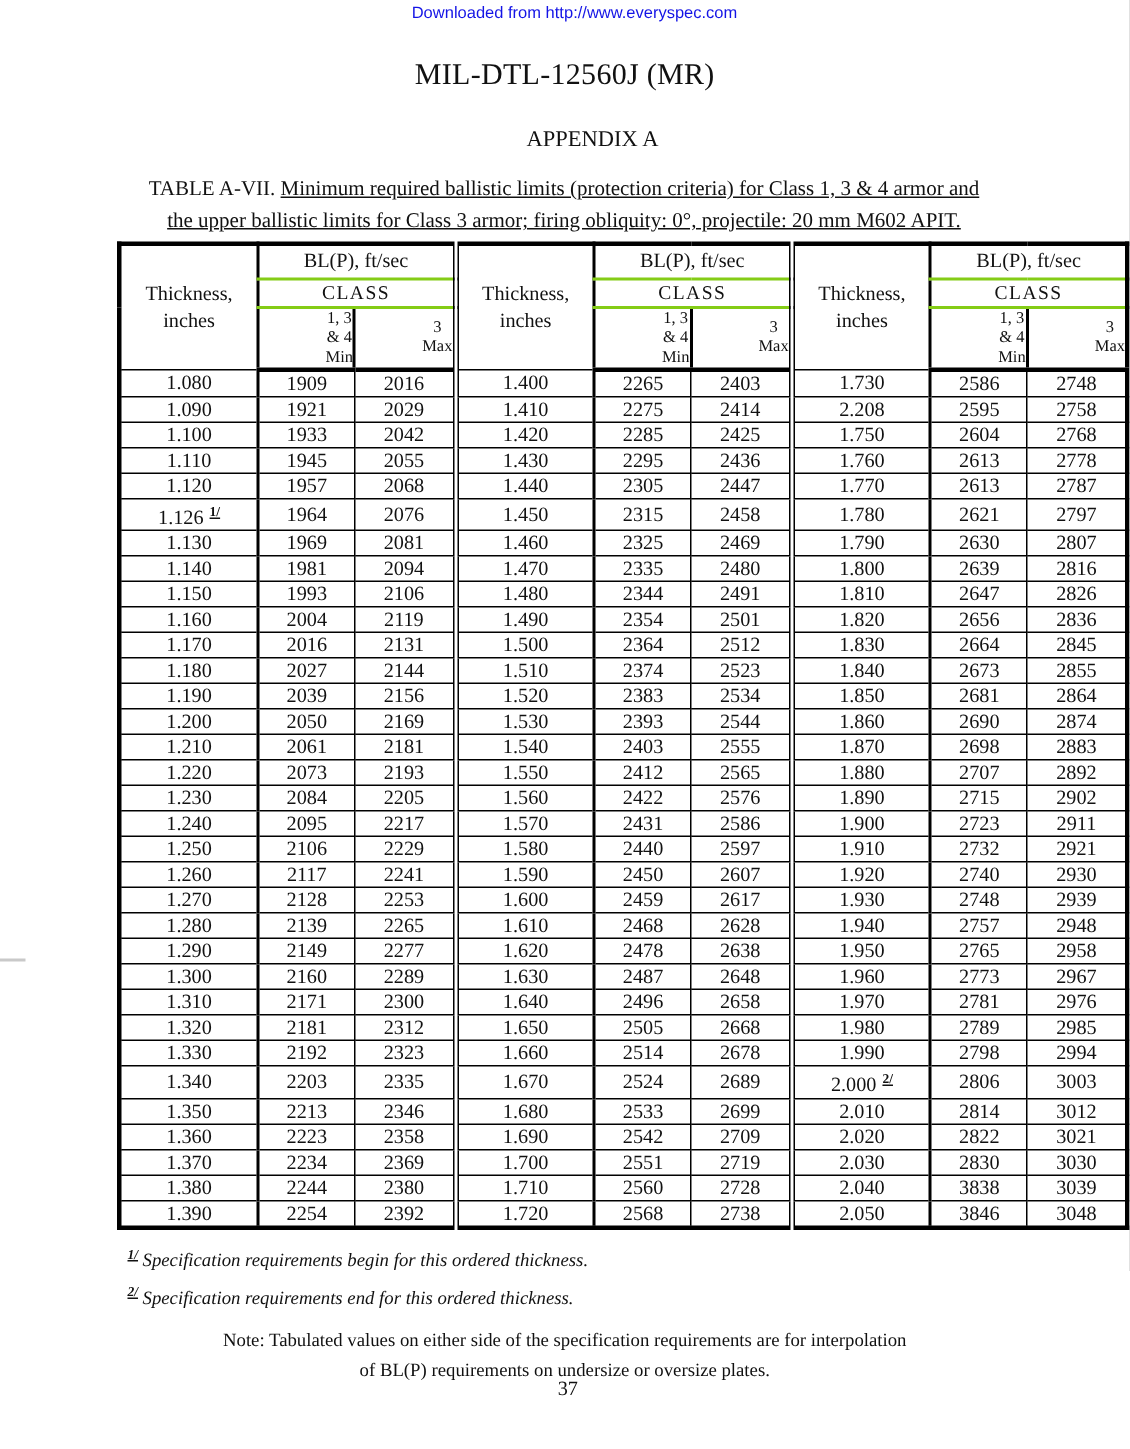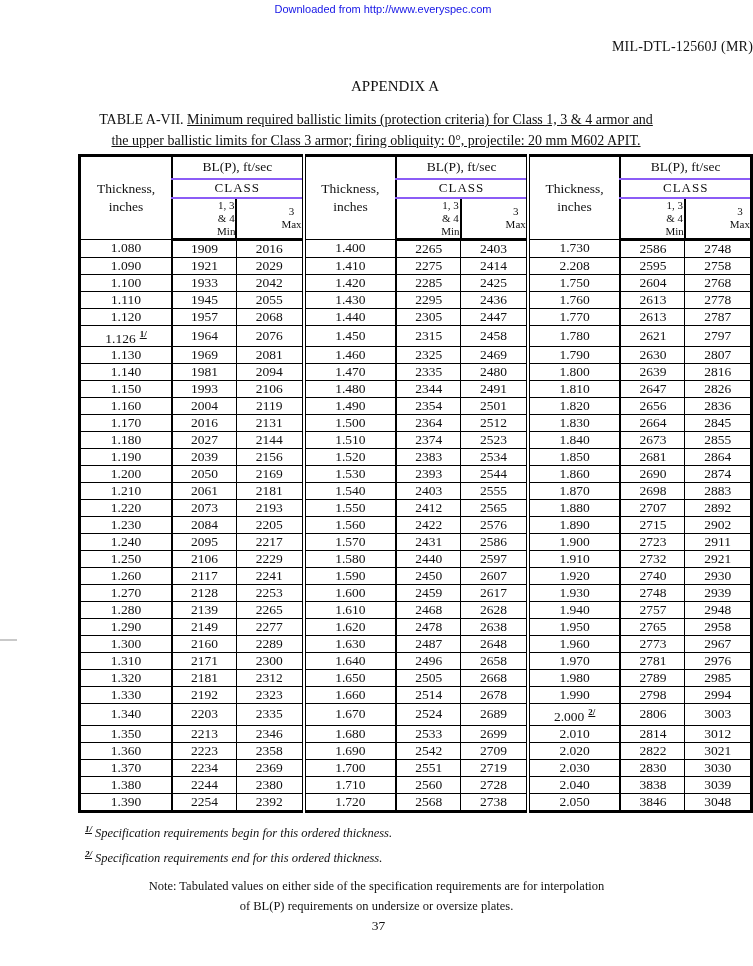--- a/index.html
+++ b/index.html
@@ -6,40 +6,40 @@
   body { background:#888; }
   .page {
     position:relative; width:753px; height:966px; margin:0 auto;
     background:#ffffff; color:#111;
     font-family:"Liberation Serif", serif; overflow:hidden;
   }
   .watermark {
     padding-top:3px; text-align:center;
     font-family:"Liberation Sans", sans-serif; font-size:11px; color:#1414e6;margin-left:13px;
   }
-  .doc-title { margin-top:24px; text-align:right; font-size:14px; letter-spacing:.2px; }
+  .doc-title { margin-top:24px; text-align:center; font-size:20px; letter-spacing:.2px; }
   .appendix  { margin-top:23px; text-align:center; font-size:15px;margin-left:37px; }
   .caption   { margin-top:14px; text-align:center; font-size:14px; line-height:21px; width:660px; margin-left:46px; }
   .caption .u { text-decoration:underline; }
 
   table.armor {
     margin:3px 0 0 78px; border-collapse:collapse; table-layout:fixed;
     border:3px solid #000; font-size:13.5px;
   }
   col.c-t { width:101px; } col.c-mn { width:55px; } col.c-mx { width:40px; }
   td { border:1px solid #000; text-align:center; padding:0; line-height:16px; }
   thead td { vertical-align:middle; }
   tr.h1 td { height:23px; }
   tr.h2 td { height:19px; font-size:13px; letter-spacing:1px; }
   tr.h3 td { height:30px; font-size:11px; line-height:13px;padding-left:44px; }
   td.th-thick { font-size:13.5px; line-height:18px; }
   tbody td { height:17px; font-size:13.5px; }
   td.grp { border-left:4px double #000; }
   td.sep2 { border-left:2px solid #000; }
-  thead tr.h3 td, thead tr.h2 td, thead tr.h1 td.blp { border-bottom:2px solid #8b5cf6; }
+  thead tr.h3 td, thead tr.h2 td, thead tr.h1 td.blp { border-bottom:2px solid #84cc16; }
   thead tr.h3 td { border-bottom:3px solid #000; }
   sup.fn { font-size:9px; font-weight:bold; text-decoration:underline; margin-left:4px; }
 
   .footnotes { margin:6px 0 0 85px; font-size:12.5px; line-height:21px;font-style:italic; }
   .footnotes sup.fn { margin-left:0; margin-right:3px; }
   .note { margin-top:7px; text-align:center; font-size:12.5px; line-height:20px; }
   .pageno { position:absolute; left:4px; right:0; bottom:32px; text-align:center; font-size:13.5px; }
   .artifact { position:absolute; left:0; top:639px; width:17px; height:2px; background:#c9c9c9; }
 </style>
 </head>

